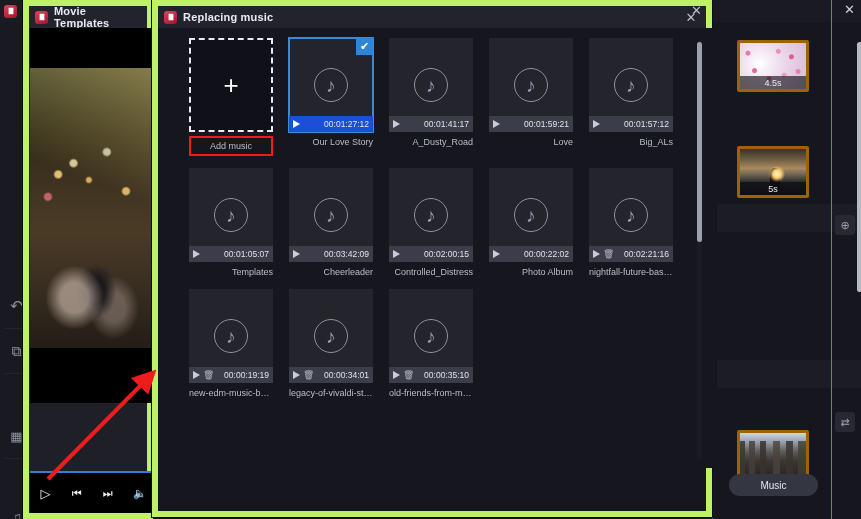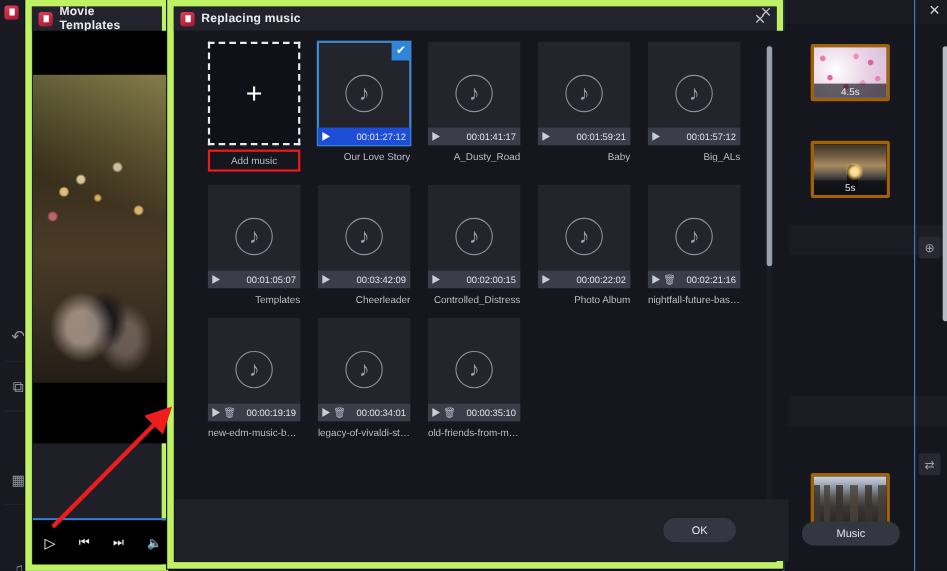--- a/index.html
+++ b/index.html
@@ -323,21 +323,21 @@
       <div class="img-dark"></div>
     </div>
 
     <div class="thumb-card" style="left:37px; top:18px; width:72px; height:52px;">
       <div class="img-blossom"></div>
       <div class="thumb-dur">4.5s</div>
     </div>
 
     <div class="band" style="top:182px; height:28px;"></div>
 
-    <div class="thumb-card" style="left:37px; top:106px; width:72px; height:52px;">
+    <div class="thumb-card" style="left:37px; top:124px; width:72px; height:52px;">
       <div class="img-sunset"></div>
       <div class="thumb-dur">5s</div>
     </div>
 
     <div class="band" style="top:338px; height:28px;"></div>
 
     <div class="thumb-card" style="left:37px; top:408px; width:72px; height:52px;">
       <div class="img-city"></div>
     </div>
 
@@ -425,21 +425,21 @@
               </div>
               <div class="m-label">A_Dusty_Road</div>
             </div><div class="m-cell">
               <div class="m-tile">
                 <div class="note-circle">♪</div>
                 <div class="m-bar">
                   <span class="play-tri"></span>
                   <span class="m-time">00:01:59:21</span>
                 </div>
               </div>
-              <div class="m-label">Baby</div>
+              <div class="m-label">Love</div>
             </div><div class="m-cell">
               <div class="m-tile">
                 <div class="note-circle">♪</div>
                 <div class="m-bar">
                   <span class="play-tri"></span>
                   <span class="m-time">00:01:57:12</span>
                 </div>
               </div>
               <div class="m-label">Big_ALs</div>
             </div><div class="m-cell">
@@ -518,25 +518,20 @@
                 </div>
               </div>
               <div class="m-label">old-friends-from-manha...</div>
             </div></div>
       </div>
     </div>
 
     <div class="scroll-track"></div>
     <div class="scroll-thumb"></div>
 
-    <div class="music-footer">
-      <div class="btn-pill" style="width:66px; height:22px;">
-        <span>OK</span>
-      </div>
-    </div>
   </div>
 
   <div style="position:absolute; left:691px; top:4px; color:#b9bec9; font-size:13px; line-height:1;">✕</div>
 
   <svg class="annot">
     <defs>
       <marker id="ah" markerWidth="6" markerHeight="6" refX="3" refY="3" orient="auto">
         <path d="M0,0 L6,3 L0,6 z" fill="#ee1c1c"></path>
       </marker>
     </defs>

